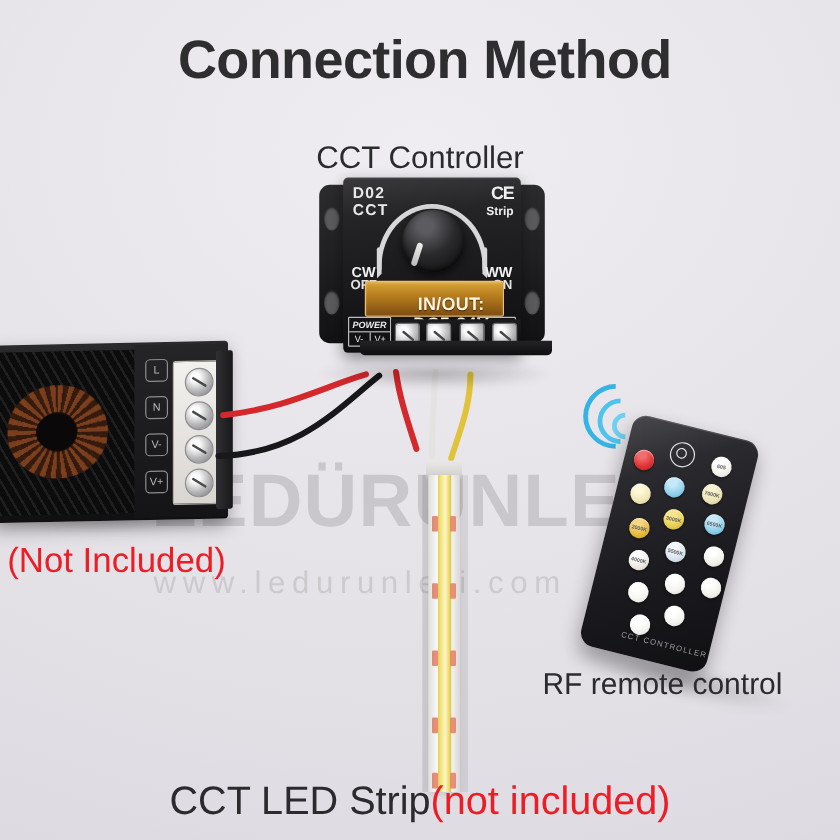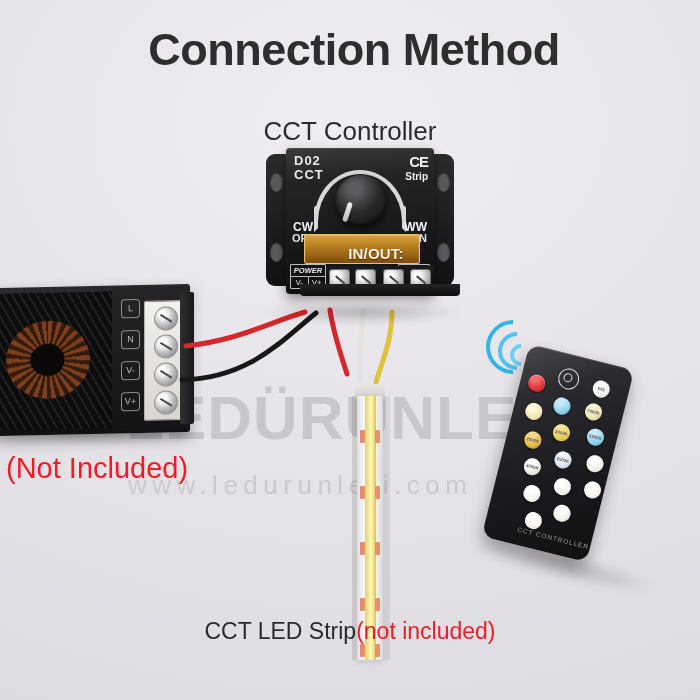--- a/index.html
+++ b/index.html
@@ -283,22 +283,22 @@
   .wifi .w1{left:2px;top:2px;width:54px;height:54px;}
   .wifi .w2{left:14px;top:14px;width:38px;height:38px;border-color:#4ec3ee;border-right-color:transparent;border-top-color:transparent;}
   .wifi .w3{left:26px;top:26px;width:22px;height:22px;border-color:#6fd1f2;border-right-color:transparent;border-top-color:transparent;}
 
   
   .lbl-rf{
     position:absolute;left:452px;top:556px;width:240px;
     font-size:25px;color:#2b2b2d;
   }
   .lbl-strip{
-    position:absolute;left:0;top:618px;width:700px;text-align:center;
-    font-size:23px;color:#2b2b2d;
+    position:absolute;left:0;top:648px;width:700px;text-align:center;
+    font-size:33px;color:#2b2b2d;
   }
   .lbl-strip .red{color:#ee1c25;}
 </style>
 </head>
 <body>
 
 <div id="stage">
 
   <div class="wm-big">LEDÜRÜNLERİ</div>
   <div class="wm-url">www.ledurunleri.com</div>
@@ -465,18 +465,19 @@
       <div class="btn" style="left:38px;top:162px;background:radial-gradient(circle at 36% 28%, #ffffff 0 20%, #f5f4ef 60%, #d4d3cd 100%)"></div>
 
       <div class="remote-brand">CCT CONTROLLER</div>
     </div>
   </div>
 
   <div class="lbl-psu">
     <span class="red">(Not Included)</span>
   </div>
 
+  <div class="lbl-rf">RF remote control</div>
 
   <div class="lbl-strip">
     <span>CCT LED Strip</span><span class="red">(not included)</span>
   </div>
 
 </div>
 
 </body></html>

